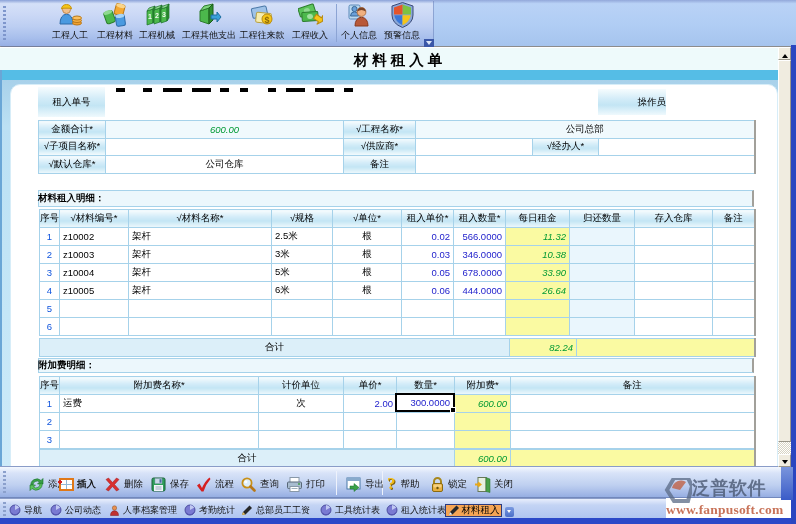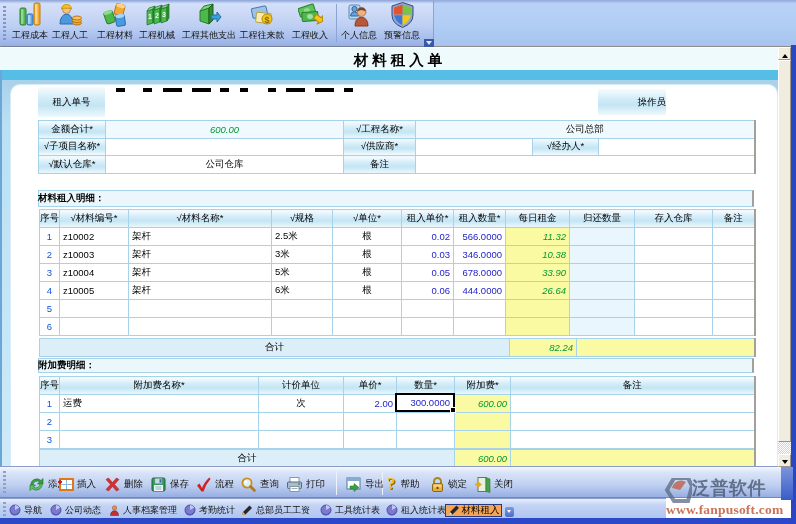--- a/index.html
+++ b/index.html
@@ -101,31 +101,20 @@
 #sup:after { top:3px; border-bottom:4px solid #000; }
 #sdn:after { top:5px; border-top:4px solid #000; }
 #rightedge { position:absolute; left:791px; top:45px; width:5px; height:479px; background:#2a46c0; }
 </style>
 </head>
 <body>
 
 <div id="topbar">
   <div id="tchunk"></div>
   <div class="grip"></div>
-  <div class="tbtn" style="left:3px;width:54px;">
-    <svg width="25" height="26" viewBox="0 0 25 26">
-      <rect x="2" y="6" width="6" height="17" rx="1.5" fill="#52b552" stroke="#2c7d2c"></rect>
-      <rect x="3" y="7" width="2.5" height="15" rx="1" fill="#8fd98f"></rect>
-      <rect x="9" y="12" width="6" height="11" rx="1.5" fill="#5aa8e8" stroke="#2f6aa8"></rect>
-      <rect x="10" y="13" width="2.5" height="9" rx="1" fill="#a8d4f5"></rect>
-      <rect x="16" y="1" width="6" height="22" rx="1.5" fill="#f5a832" stroke="#b87818"></rect>
-      <rect x="17" y="2" width="2.5" height="20" rx="1" fill="#fad488"></rect>
-    </svg>
-      <span class="lbl">工程成本</span>
-    </div>
   <div class="tbtn" style="left:43px;width:54px;">
     <svg width="25" height="26" viewBox="0 0 25 26">
       <path d="M2 22 Q2 13 8.5 12 Q15 13 15 22 Z" fill="#4a9ae0" stroke="#2c6aa8"></path>
       <circle cx="8.5" cy="7.5" r="4" fill="#f2c089" stroke="#c08850"></circle>
       <path d="M3.5 7 Q4 2.5 8.5 2.5 Q13 2.5 13.5 7 L12 6.2 L5 6.2 Z" fill="#f5c518" stroke="#c89410"></path>
       <g stroke="#b87818">
         <ellipse cx="19" cy="21" rx="4.5" ry="2" fill="#f0a030"></ellipse>
         <ellipse cx="19" cy="18.5" rx="4.5" ry="2" fill="#f5b045"></ellipse>
         <ellipse cx="19" cy="16" rx="4.5" ry="2" fill="#fac060"></ellipse>
       </g>
@@ -482,21 +471,21 @@
 <div id="leftedge"></div>
 
 <div id="btoolbar">
   <div class="grip"></div>
   <div style="position:absolute;left:336px;top:4px;width:1px;height:24px;background:#94a8d2;border-right:1px solid #eef2fc;"></div>
   <div style="position:absolute;left:382px;top:4px;width:1px;height:24px;background:#94a8d2;border-right:1px solid #eef2fc;"></div>
   <div class="bbtn" style="left:28px;"><svg width="17" height="17" viewBox="0 0 17 17">
     <path d="M3 10 A6 6 0 0 1 13 4.5 L15 2.5 L15 8 L9.5 8 L11.5 6 A4 4 0 0 0 5 9.5 Z" fill="#3aa048" stroke="#1a702a" stroke-width=".6"></path>
     <path d="M14 7 A6 6 0 0 1 4 12.5 L2 14.5 L2 9 L7.5 9 L5.5 11 A4 4 0 0 0 12 7.5 Z" fill="#5cc45c" stroke="#1a702a" stroke-width=".6"></path>
     </svg>添加</div>
-  <div class="bbtn" style="left:57px;"><svg width="17" height="17" viewBox="0 0 17 17">
+  <div class="bbtn" style="left:57px;font-weight:bold;"><svg width="17" height="17" viewBox="0 0 17 17">
     <rect x="3" y="3" width="13" height="11" fill="#fff" stroke="#e07818" stroke-width="2"></rect>
     <line x1="9.5" y1="4" x2="9.5" y2="13" stroke="#90b8d8"></line>
         <line x1="4" y1="8.5" x2="15" y2="8.5" stroke="#90b8d8"></line>
     <path d="M1 6 L5 6 M3 4 L3 8" stroke="#d02020" stroke-width="2"></path>
     </svg>插入</div>
   <div class="bbtn" style="left:104px;"><svg width="17" height="17" viewBox="0 0 17 17">
     <path d="M2 3.5 L4.5 2 L8.5 6.5 L12.5 2 L15 3.5 L10.5 8.5 L15 13.5 L12.5 15 L8.5 10.5 L4.5 15 L2 13.5 L6.5 8.5 Z" fill="#d83030" stroke="#a01818" stroke-width=".5"></path>
     </svg>删除</div>
   <div class="bbtn" style="left:150px;"><svg width="17" height="17" viewBox="0 0 17 17">
     <rect x="2" y="2" width="13" height="13" rx="1.5" fill="#2e9e5b" stroke="#1a6038"></rect>

